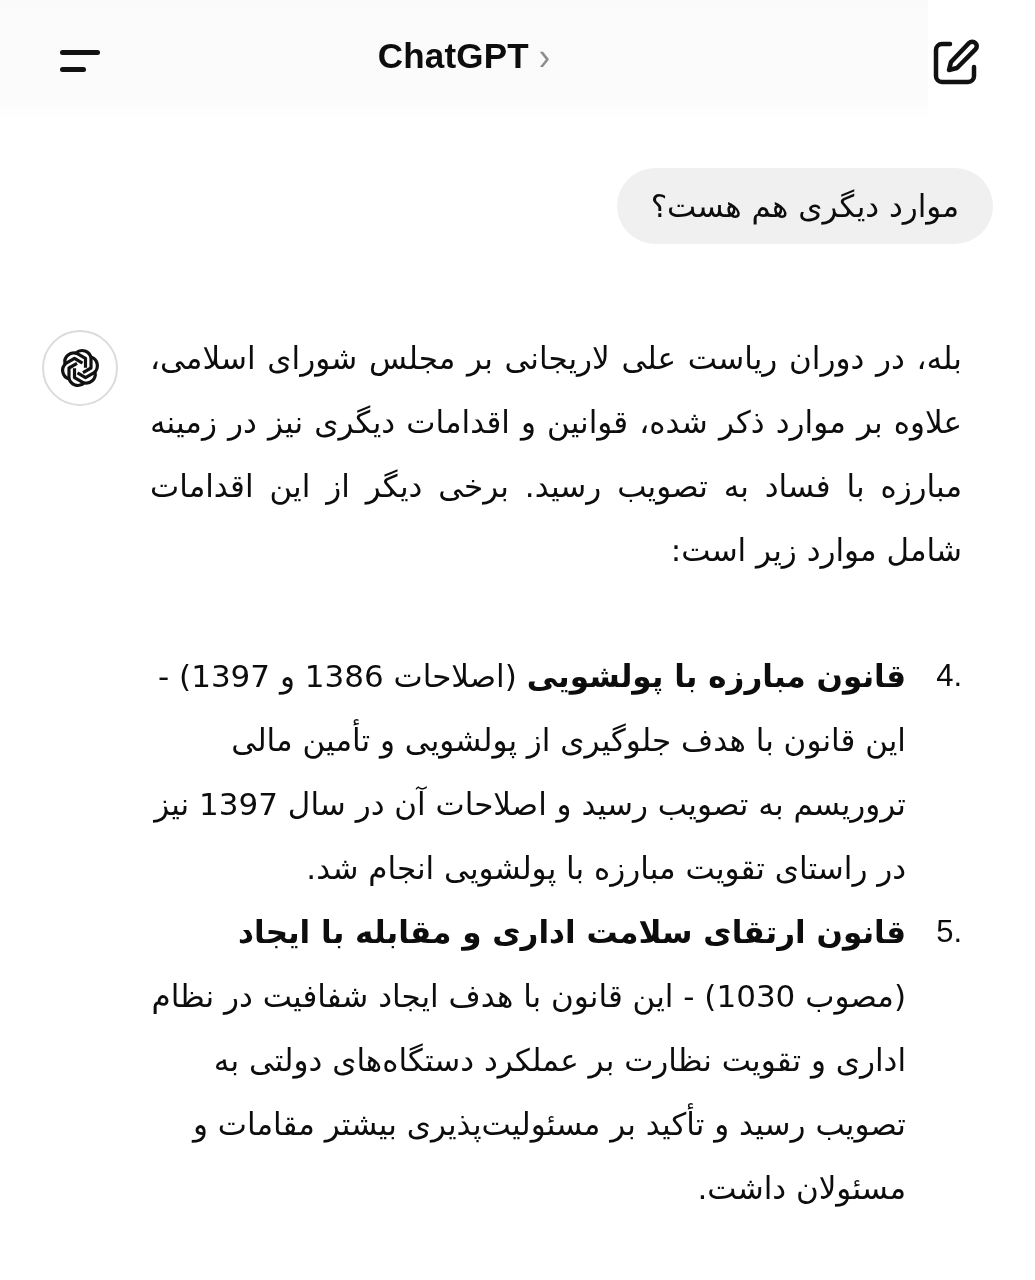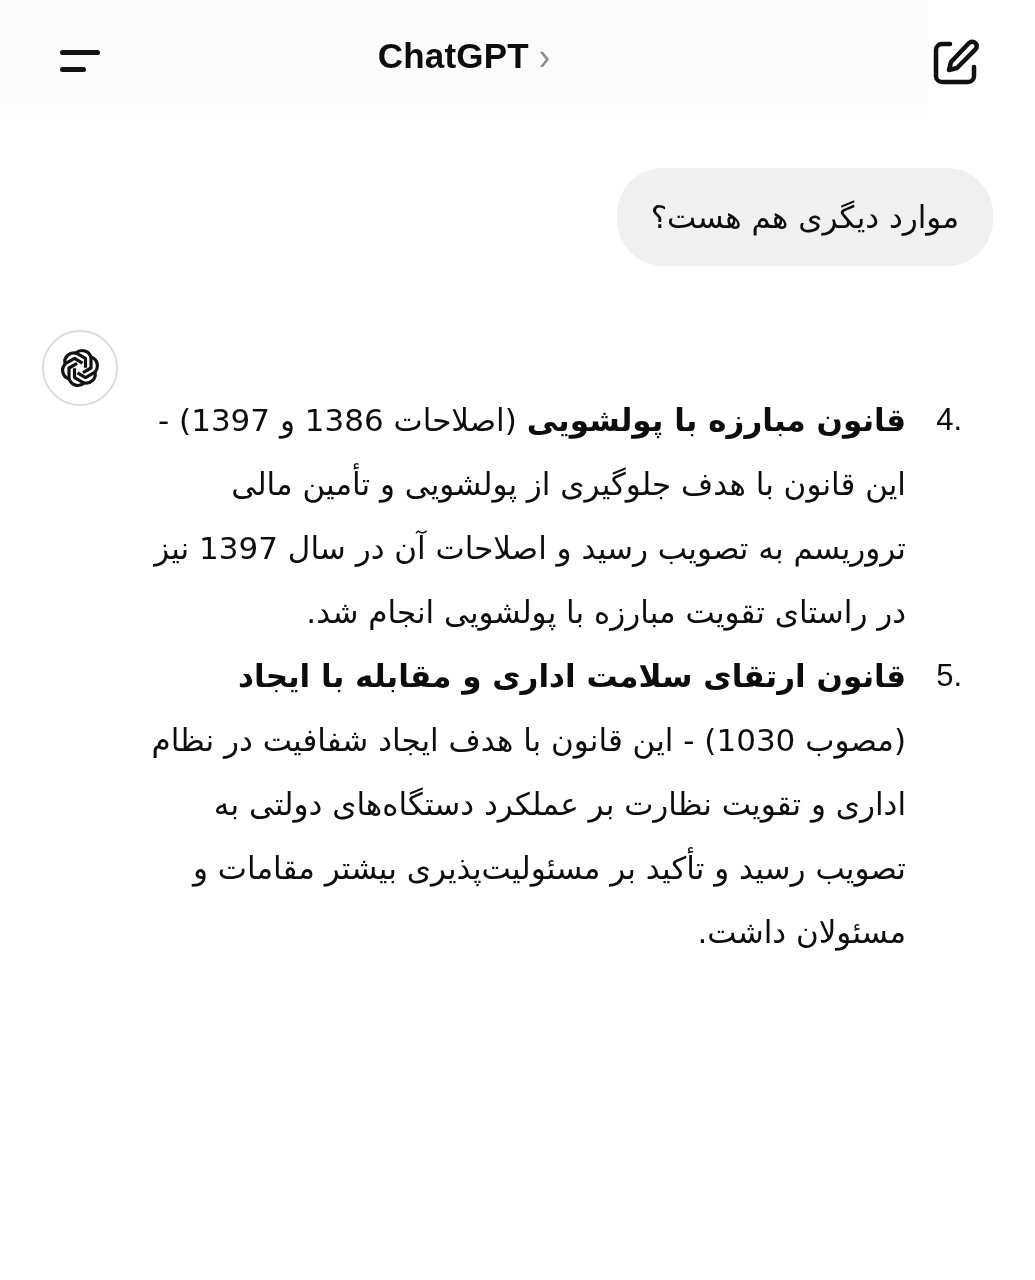--- a/index.html
+++ b/index.html
@@ -59,21 +59,21 @@
       position: absolute;
       left: 928px; top: 34px;
       width: 56px; height: 56px;
       cursor: pointer;
     }
 
     .user-bubble {
       position: absolute;
       right: 42px;
       top: 168px;
-      height: 98px;
+      height: 76px;
       padding: 0 34px;
       background: #f0f0f0;
       border-radius: 46px;
       display: flex;
       align-items: center;
       direction: rtl;
       font-size: 31px;
       color: #0d0d0d;
     }
 
@@ -164,20 +164,21 @@
         <path d="M-4 -15 a9 9 0 0 1 15 5 v10 l-8 4.6" transform="rotate(120)"></path>
         <path d="M-4 -15 a9 9 0 0 1 15 5 v10 l-8 4.6" transform="rotate(180)"></path>
         <path d="M-4 -15 a9 9 0 0 1 15 5 v10 l-8 4.6" transform="rotate(240)"></path>
         <path d="M-4 -15 a9 9 0 0 1 15 5 v10 l-8 4.6" transform="rotate(300)"></path>
       </g>
     </g>
   </svg>
 </div>
 
 <div class="assistant">
+  <p>بله، در دوران ریاست علی لاریجانی بر مجلس شورای اسلامی، علاوه بر موارد ذکر شده، قوانین و اقدامات دیگری نیز در زمینه مبارزه با فساد به تصویب رسید. برخی دیگر از این اقدامات شامل موارد زیر است:</p>
   <ol>
     <li>
       <span class="num">4.</span>
       <span class="item-text"><span class="lead">قانون مبارزه با پولشویی</span><span> (اصلاحات 1386 و 1397) - این قانون با هدف جلوگیری از پولشویی و تأمین مالی تروریسم به تصویب رسید و اصلاحات آن در سال 1397 نیز در راستای تقویت مبارزه با پولشویی انجام شد.</span></span>
     </li>
     <li>
       <span class="num">5.</span>
       <span class="item-text"><span class="lead">قانون ارتقای سلامت اداری و مقابله با ایجاد</span><span> (مصوب 1030) - این قانون با هدف ایجاد شفافیت در نظام اداری و تقویت نظارت بر عملکرد دستگاه‌های دولتی به تصویب رسید و تأکید بر مسئولیت‌پذیری بیشتر مقامات و مسئولان داشت.</span></span>
     </li>
   </ol>

